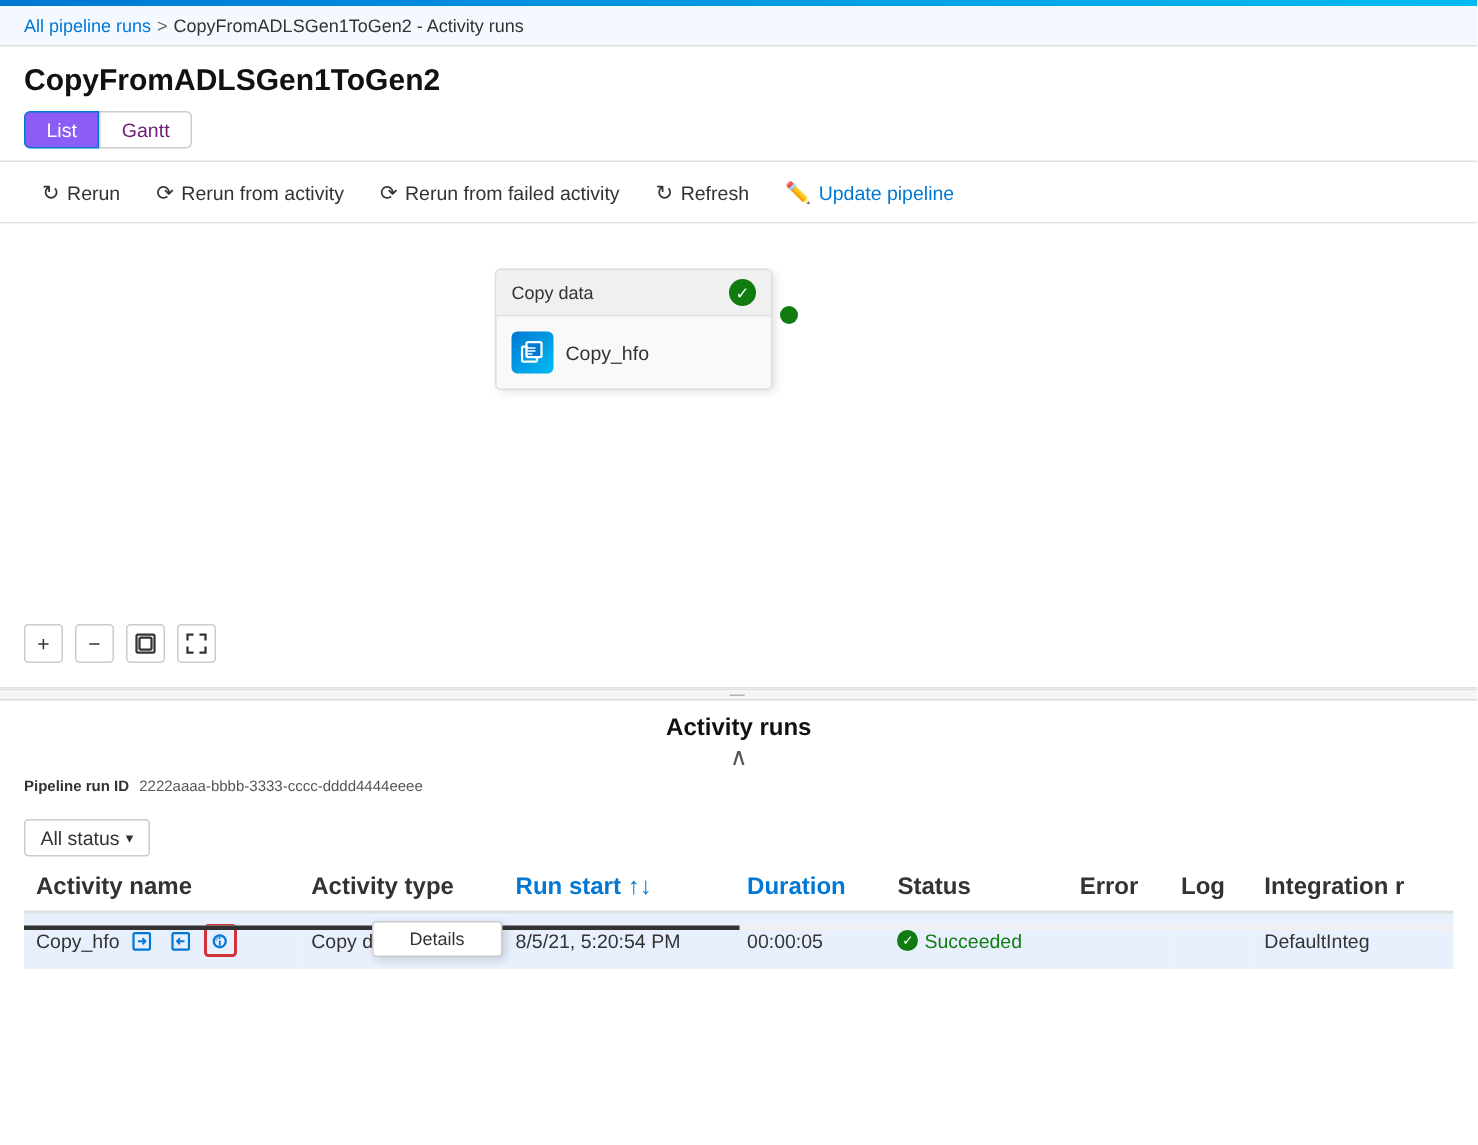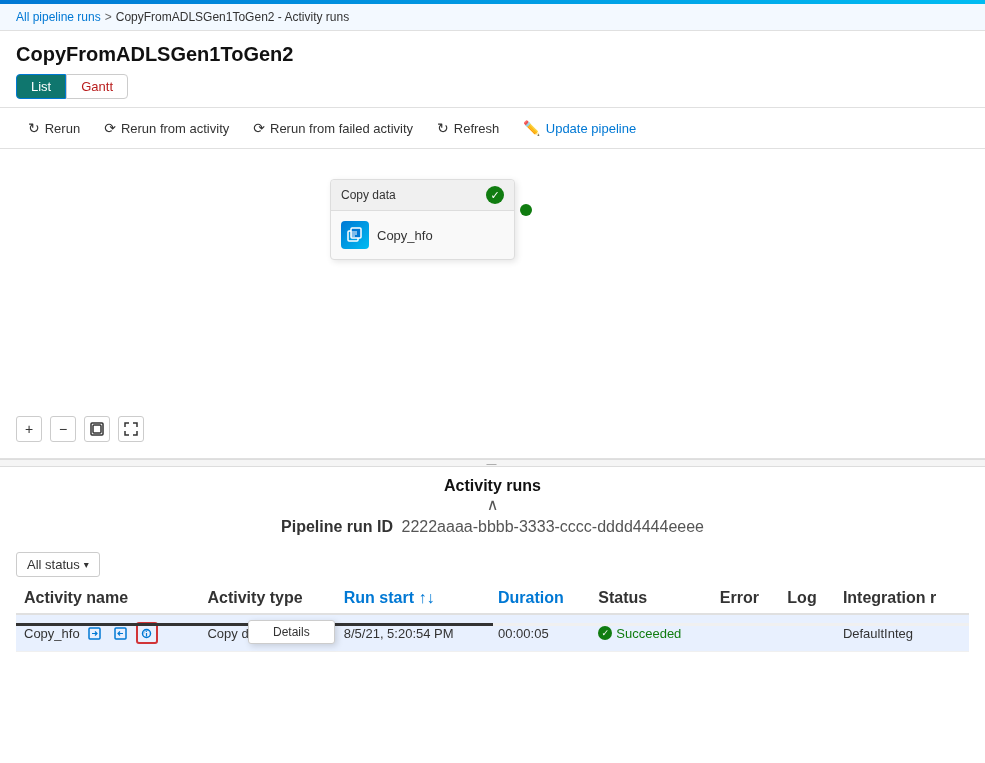--- a/index.html
+++ b/index.html
@@ -39,24 +39,24 @@
       align-items: center;
       padding: 0 16px 8px;
       gap: 0;
     }
     .toggle-btn {
       padding: 4px 14px;
       font-size: 13px;
       border: 1px solid #ccc;
       background: #fff;
       cursor: pointer;
-      color: #b91c1c;
+      color: #701a75;
     }
     .toggle-btn.active {
-      background: #0f766e;
+      background: #8b5cf6;
       color: #fff;
       border-color: #0078d4;
     }
     .toggle-btn:first-child { border-radius: 4px 0 0 4px; }
     .toggle-btn:last-child { border-radius: 0 4px 4px 0; }
 
     
     .toolbar {
       display: flex;
       align-items: center;
@@ -212,24 +212,23 @@
       color: #111;
     }
     .collapse-btn {
       background: none;
       border: none;
       cursor: pointer;
       font-size: 16px;
       color: #555;
     }
     .pipeline-id-row {
-      font-size: 16px;
+      font-size: 10px;
       color: #666;
       margin-bottom: 8px;
-      text-align: center;
     }
     .pipeline-id-label { font-weight: 600; color: #333; }
     .pipeline-id-value { color: #555; margin-left: 4px; }
 
     
     .filter-row {
       display: flex;
       align-items: center;
       gap: 8px;
       margin-bottom: 6px;

